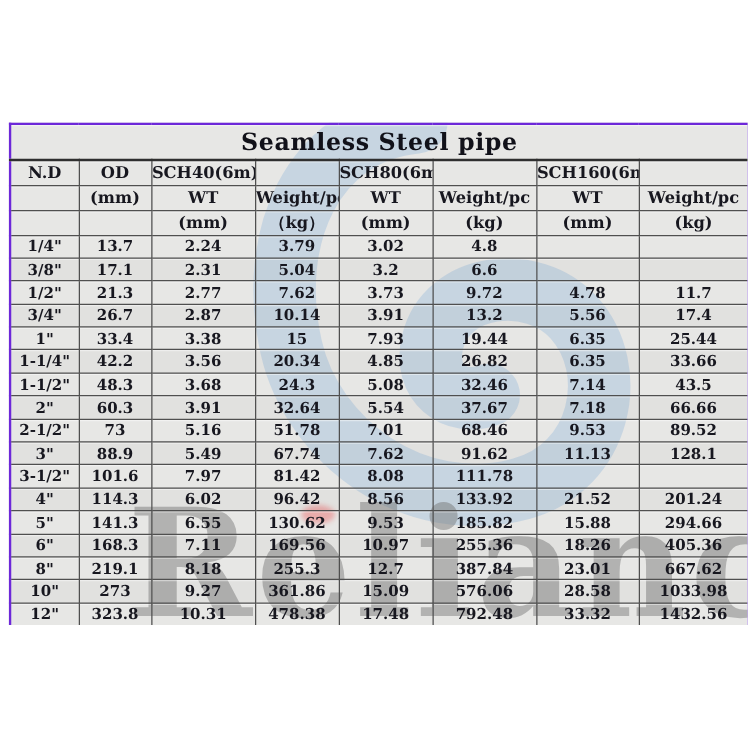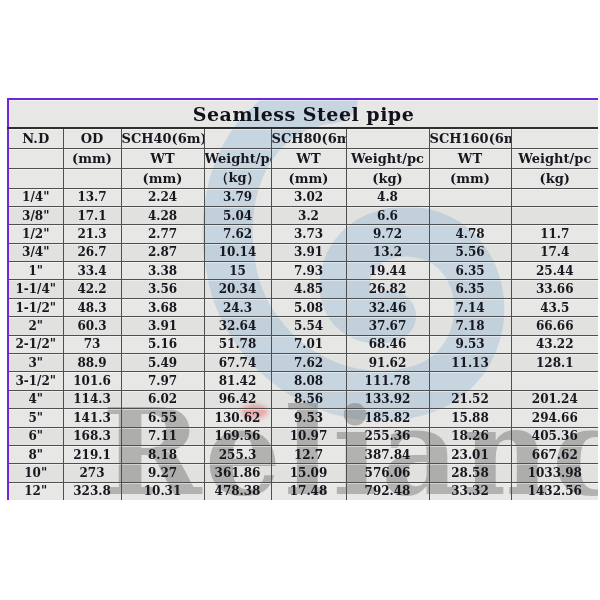--- a/index.html
+++ b/index.html
@@ -116,21 +116,21 @@
             <td>2.24</td>
             <td>3.79</td>
             <td>3.02</td>
             <td>4.8</td>
             <td></td>
             <td></td>
           </tr>
           <tr>
             <td>3/8"</td>
             <td>17.1</td>
-            <td>4.28</td>
+            <td>2.31</td>
             <td>5.04</td>
             <td>3.2</td>
             <td>6.6</td>
             <td></td>
             <td></td>
           </tr>
           <tr>
             <td>1/2"</td>
             <td>21.3</td>
             <td>2.77</td>
@@ -191,21 +191,21 @@
             <td>66.66</td>
           </tr>
           <tr>
             <td>2-1/2"</td>
             <td>73</td>
             <td>5.16</td>
             <td>51.78</td>
             <td>7.01</td>
             <td>68.46</td>
             <td>9.53</td>
-            <td>43.22</td>
+            <td>89.52</td>
           </tr>
           <tr>
             <td>3"</td>
             <td>88.9</td>
             <td>5.49</td>
             <td>67.74</td>
             <td>7.62</td>
             <td>91.62</td>
             <td>11.13</td>
             <td>128.1</td>

